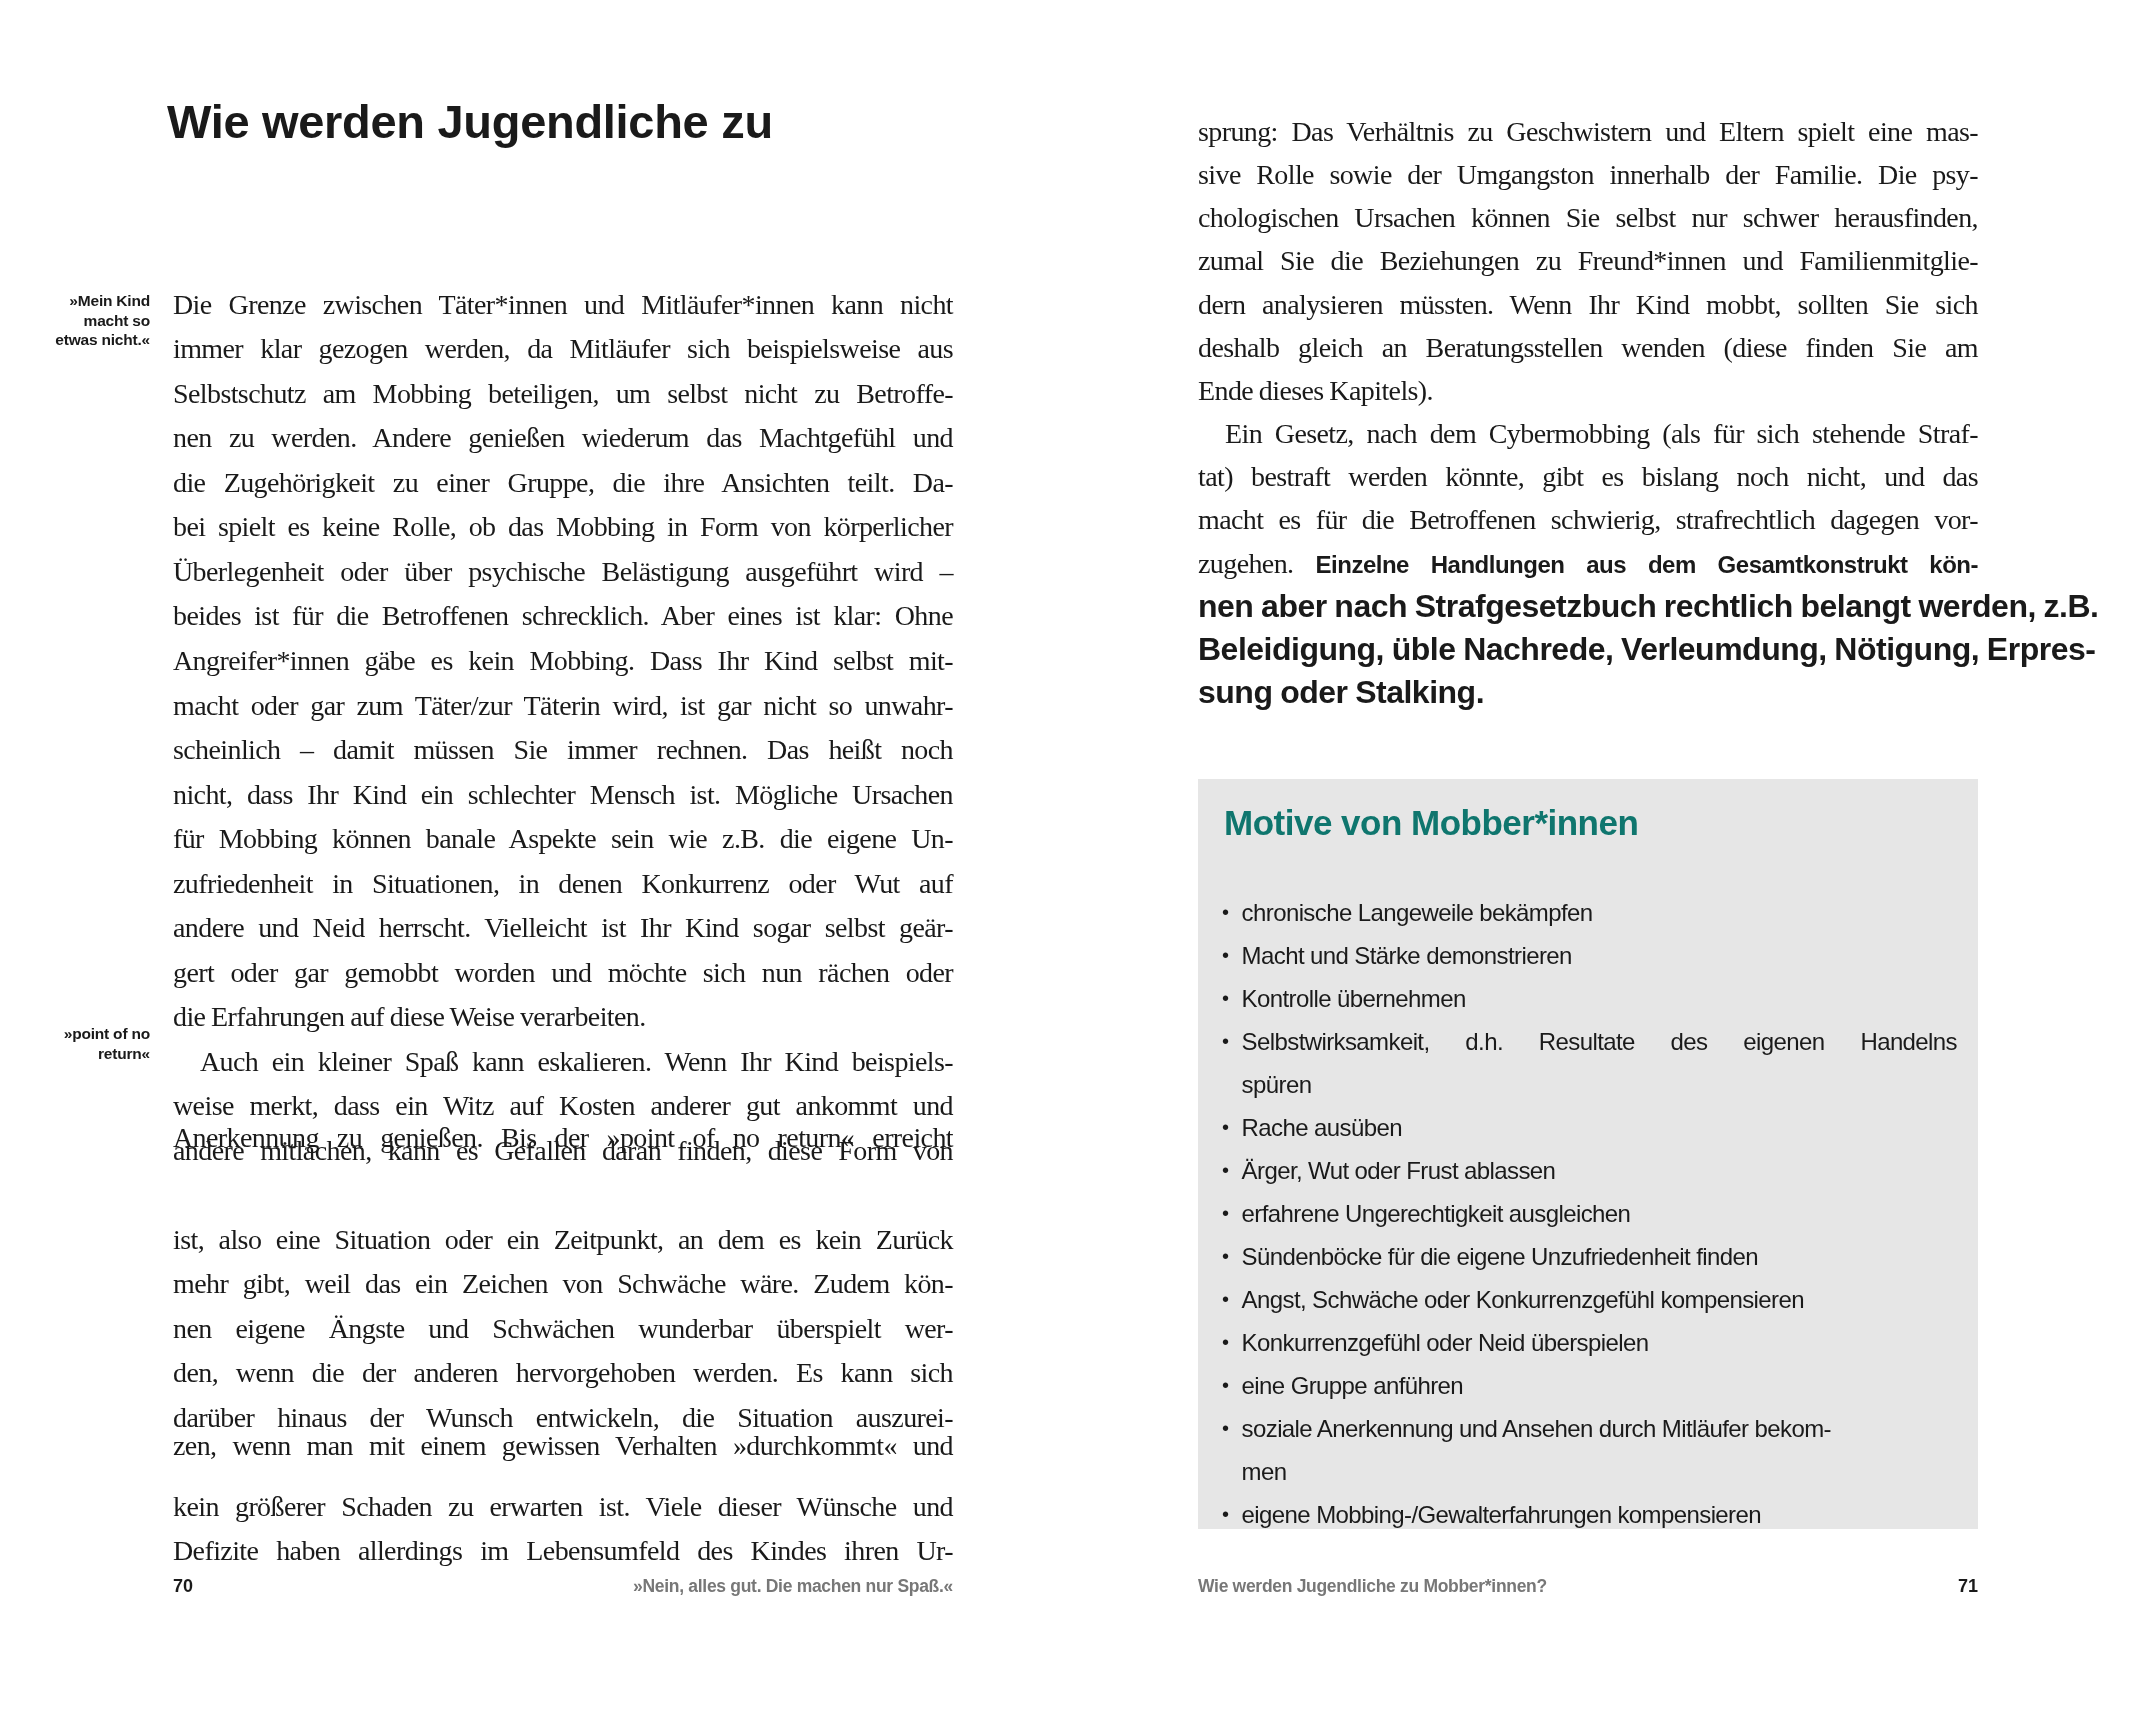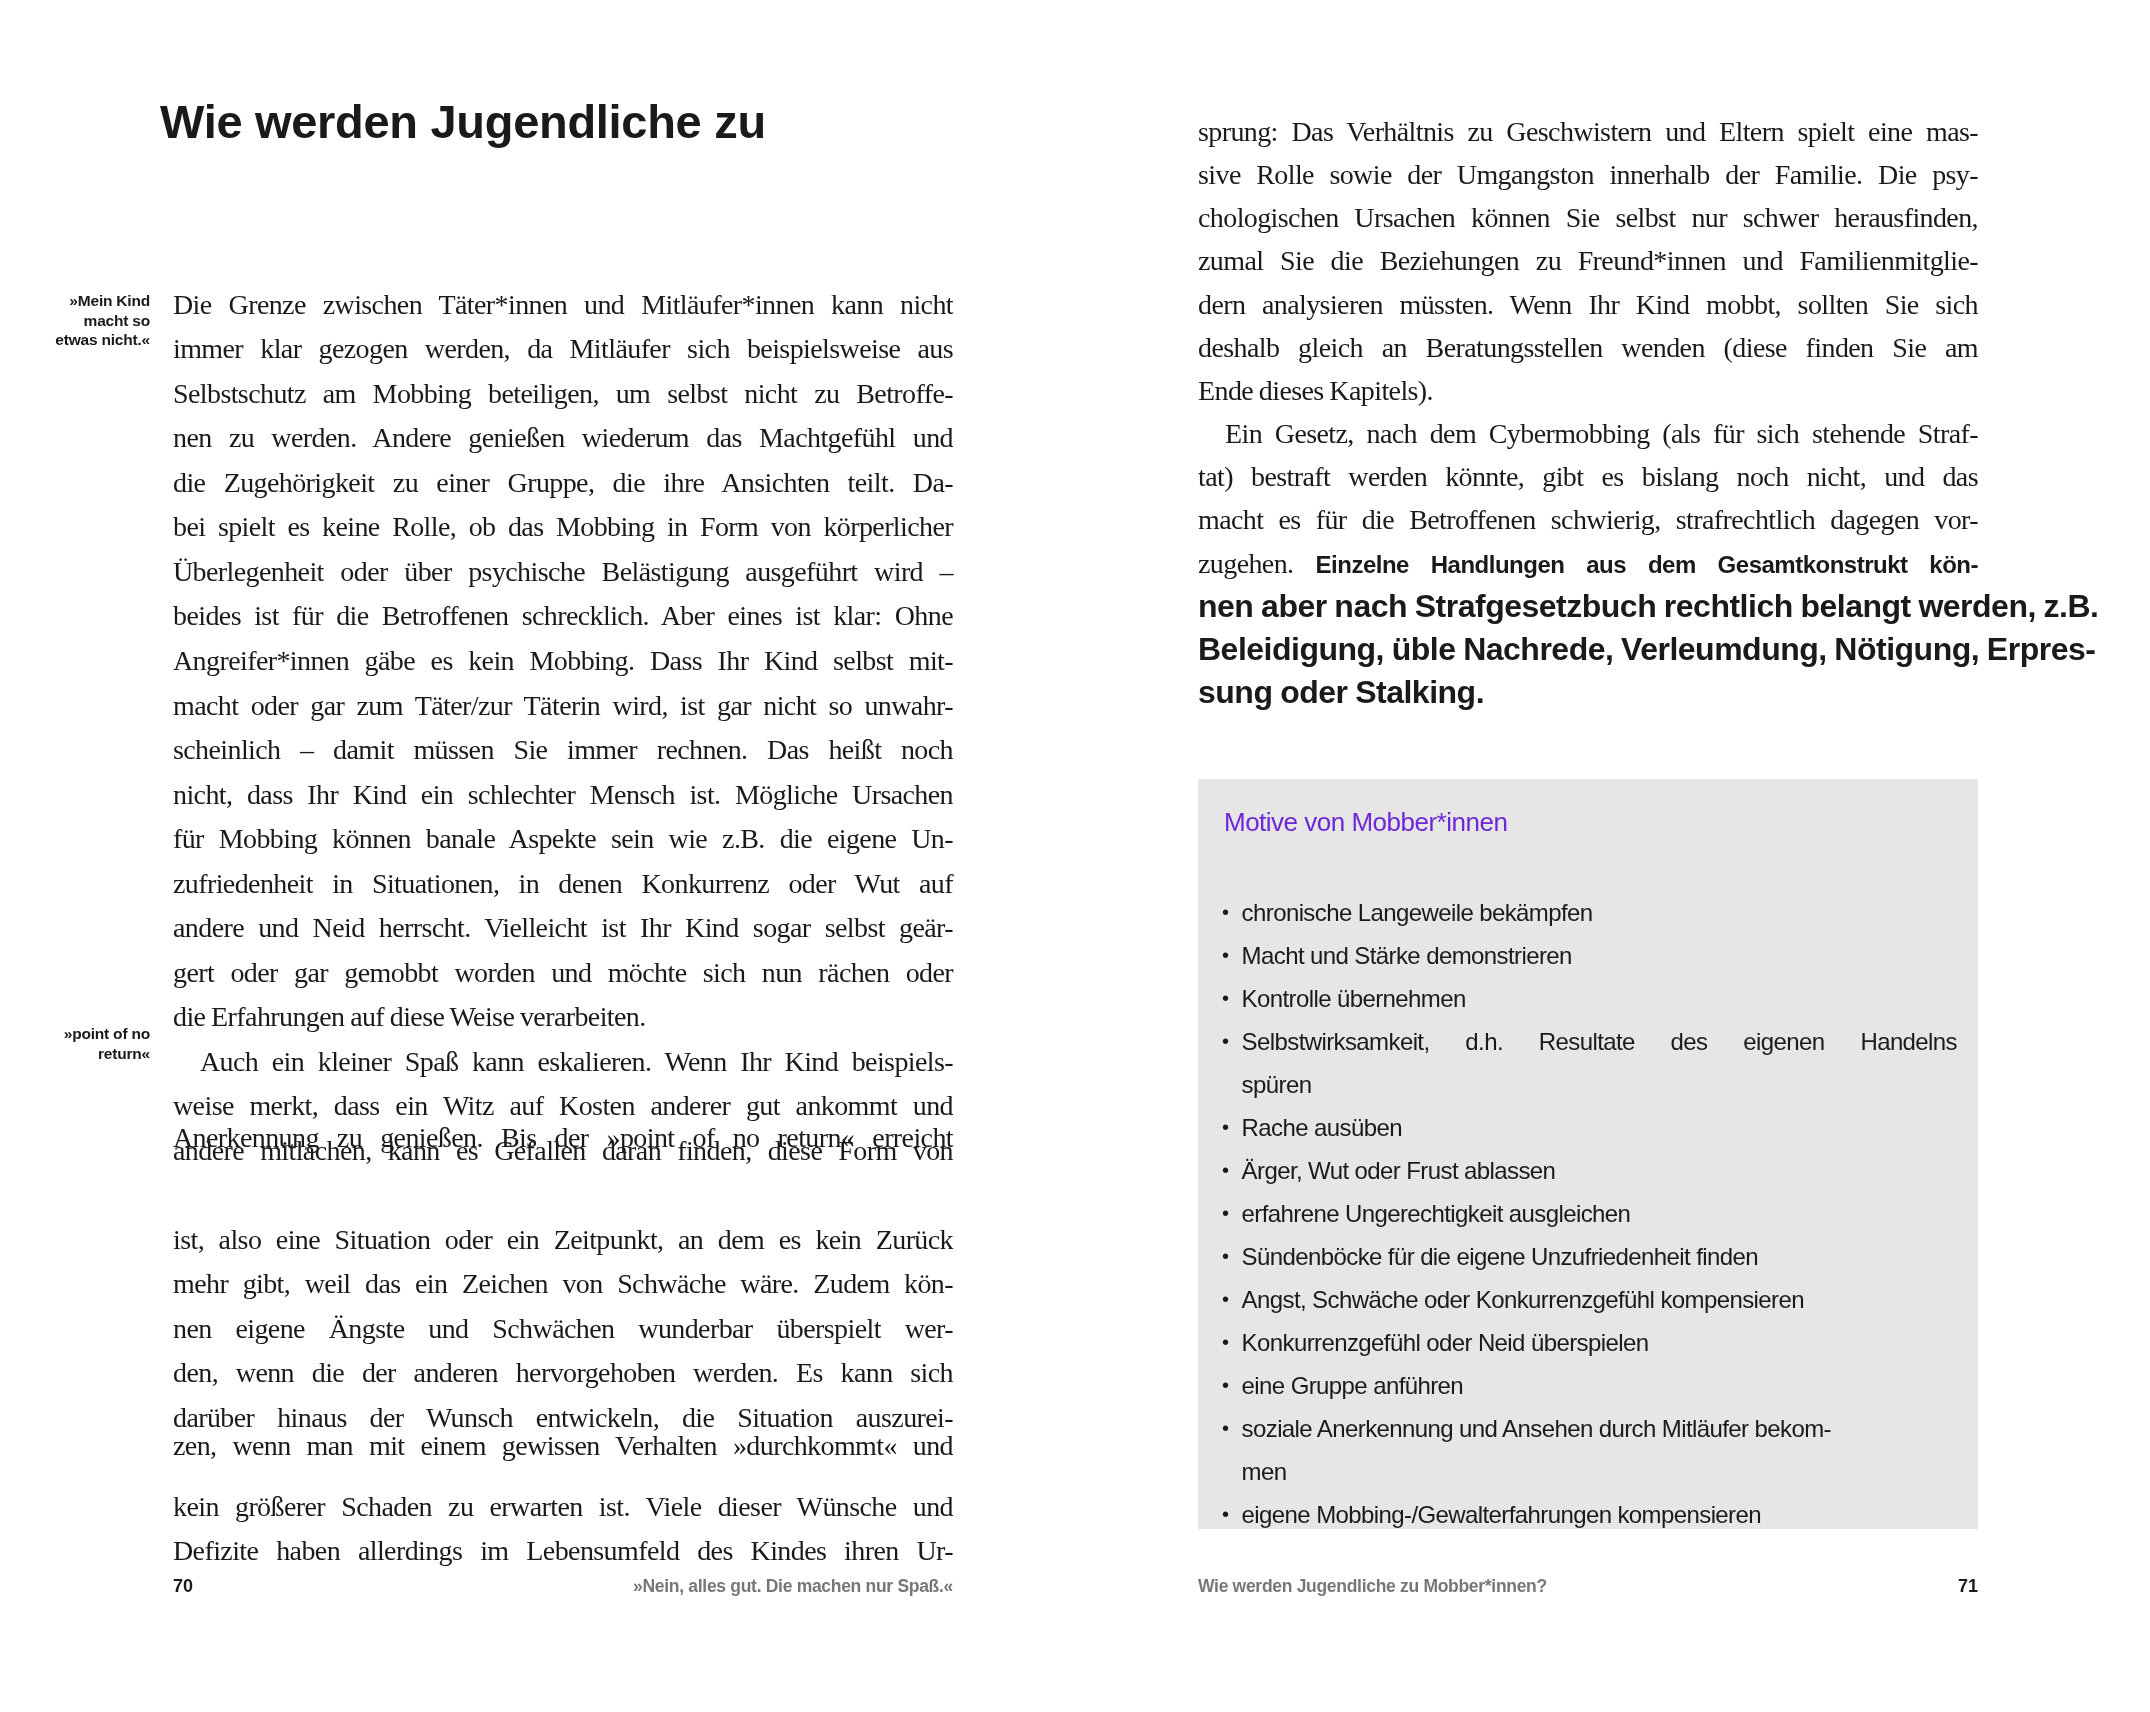--- a/index.html
+++ b/index.html
@@ -1,21 +1,21 @@
 <!DOCTYPE html>
 <html style="font-size:10.8px"><head>
 <meta charset="utf-8">
 <style>
   html, body { margin: 0; padding: 0; background: #ffffff; }
   body { width: 2151px; height: 1712px; position: relative; overflow: hidden; color: #1a1a1a; }
   .page { position: absolute; top: 0; height: 1712px; }
   #page-left { left: 0; width: 1075px; }
   #page-right { left: 1075px; width: 1076px; }
   .chapter-title {
-    position: absolute; left: 160px; top: 94px;
+    position: absolute; left: 167px; top: 94px;
     font-family: "Liberation Sans", "DejaVu Sans", sans-serif;
     font-weight: bold; font-size: 47px; line-height: 55px; letter-spacing: -0.3px;
     color: #1a1a1a;
     text-align: right;
   }
   .chapter-title span { display: block; }
   .sidenote {
     position: absolute; right: 925px; width: 155px; text-align: right;
     font-family: "Liberation Sans", "DejaVu Sans", sans-serif;
     font-weight: bold; font-size: 15.5px; line-height: 19.6px; color: #1a1a1a;
@@ -41,21 +41,21 @@
     font-family: Liberation Sans, sans-serif; font-weight: bold;
     font-size: 32px; letter-spacing: -0.5px;
   }
   .infobox {
     position: absolute; left: 123px; top: 779px; width: 780px; height: 750px;
     background: #e6e6e6;
   }
   .infobox-title {
     position: absolute; left: 26px; top: 21.6px;
     font-family: "Liberation Sans", "DejaVu Sans", sans-serif;
-    font-weight: normal; font-size: 26px; line-height: 43px; letter-spacing: -0.5px; color: #6d28d9;
+    font-weight: bold; font-size: 35px; line-height: 43px; letter-spacing: -0.5px; color: #0f766e;
   }
   .infobox-list { position: absolute; left: 24px; top: 112px; width: 735px; margin: 0; padding: 0; list-style: none; }
   .infobox-item {
     position: relative; padding-left: 19.6px;
     font-family: "Liberation Sans", "DejaVu Sans", sans-serif;
     font-size: 24px; line-height: 43px; letter-spacing: -0.6px; color: #1a1a1a;
   }
   .infobox-item .bullet { position: absolute; left: 0; top: 0; font-size: 20px; }
   .infobox-item .item-text { display: block; }
   .infobox-item.wrap .item-text { text-align: justify; }

